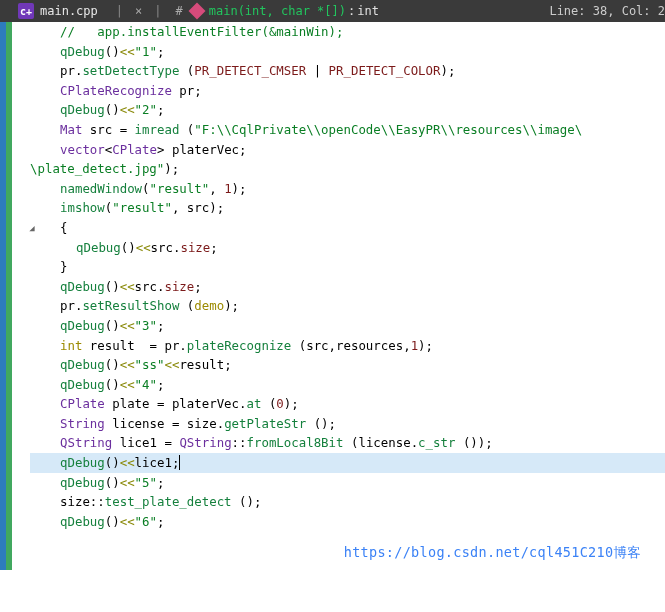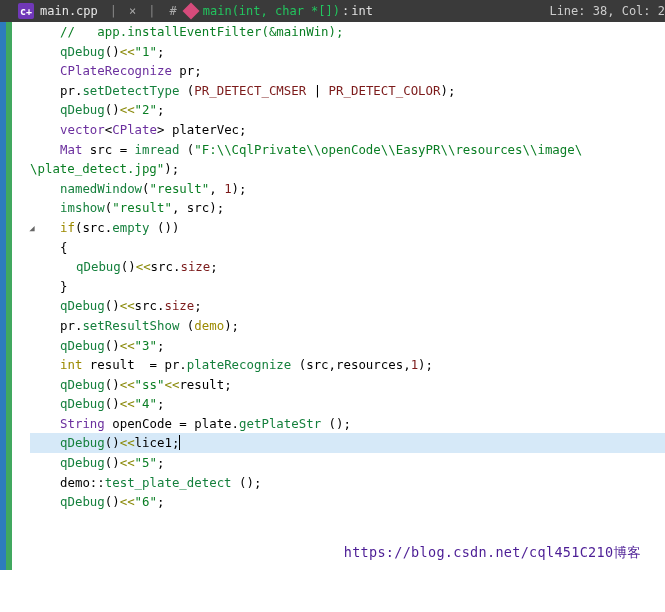--- a/index.html
+++ b/index.html
@@ -1,39 +1,39 @@
 <!DOCTYPE html>
 <html><head>
 <meta charset="utf-8">
 <style>
 html,body{margin:0;padding:0;width:665px;height:612px;overflow:hidden;font-family:Consolas,Menlo,monospace;font-size:12.4px}
 .titlebar{height:22px;background:#3a3a3a;display:flex;align-items:center;color:#ccc;font-size:12px}
 .titlebar .fileicon{width:16px;height:16px;margin-left:18px;margin-right:6px;background:#7038b8;display:flex;align-items:center;justify-content:center;border-radius:2px;color:#fff;font-size:10px;font-weight:bold}
-.titlebar .fname{color:#e8e8e8;margin-right:6px}
+.titlebar .fname{color:#e8e8e8;margin-right:12px}
 .titlebar .sep{color:#888;margin:0 6px}
 .titlebar .close{color:#aaa;margin:0 6px}
 .titlebar .hash{color:#aaa;margin:0 8px}
 .titlebar .pin{width:12px;height:12px;margin-right:6px;background:#d64b7b;transform:rotate(45deg)}
 .titlebar .func{color:#22c55e}
 .titlebar .rt{color:#e0e0e0;margin-left:2px}
 .titlebar .spacer{flex:1}
 .titlebar .pos{color:#ccc;}
 .editor{display:flex;height:548px;background:#fff;position:relative}
 .bluegutter{width:6px;background:#2d7cbd}
 .greengutter{width:6px;background:#41a85f}
 .foldgutter{width:14px;background:#fff;border-right:none}
 .codewrap{flex:1;padding-left:4px;position:relative}
 .line{height:19.6px;line-height:19.6px;white-space:pre}
 .ind1{padding-left:30px}
 .ind2{padding-left:46px}
 .ind0{padding-left:0px}
 .highlight{background:#d6e9f8}
 .cursor{display:inline-block;width:1px;height:15px;background:#000;vertical-align:middle;margin-bottom:2px}
 .foldmark{position:absolute;left:27px;width:10px;height:10px;font-size:9px;color:#666;text-align:center}
-.watermark{position:absolute;right:24px;bottom:8px;color:#4c1d95;font-size:13.5px;letter-spacing:0.3px}
+.watermark{position:absolute;right:24px;bottom:8px;color:#3b82f6;font-size:13.5px;letter-spacing:0.3px}
 
 .kw{color:#9c8a00}
 .type{color:#6b2f9e}
 .func{color:#6b2f9e} 
 .var{color:#7b1a1a}
 .str{color:#0a7e24}
 .comment{color:#0a7e24}
 .num{color:#7b1a1a}
 .fn{color:#15803d}
 .plain{color:#000}
@@ -57,39 +57,40 @@
   <span class="pos">Line: 38, Col: 2</span>
 </div>
 
 <div class="editor">
   <div class="bluegutter"></div>
   <div class="greengutter"></div>
   <div class="foldgutter"></div>
   <div class="codewrap" id="codewrap">
     <div class="line ind1"><span class="comment">// </span><span class="comment">  app.installEventFilter(&amp;mainWin);</span></div>
       <div class="line ind1"><span class="fn">qDebug</span><span class="plain">()</span><span class="oliveop">&lt;&lt;</span><span class="str">"1"</span><span class="plain">;</span></div>
+      <div class="line ind1"><span class="plain">pr.</span><span class="fn">setDetectType</span><span class="plain"> (</span><span class="var">PR_DETECT_CMSER</span><span class="plain"> | </span><span class="var">PR_DETECT_COLOR</span><span class="plain">);</span></div>
       <div class="line ind1"><span class="type">CPlateRecognize </span><span class="plain">pr;</span></div>
-      <div class="line ind1"><span class="plain">pr.</span><span class="fn">setDetectType</span><span class="plain"> (</span><span class="var">PR_DETECT_CMSER</span><span class="plain"> | </span><span class="var">PR_DETECT_COLOR</span><span class="plain">);</span></div>
       <div class="line ind1"><span class="fn">qDebug</span><span class="plain">()</span><span class="oliveop">&lt;&lt;</span><span class="str">"2"</span><span class="plain">;</span></div>
+      <div class="line ind1"><span class="type">Mat </span><span class="plain">src = </span><span class="fn">imread</span><span class="plain"> (</span><span class="str">"F:\\CqlPrivate\\openCode\\EasyPR\\resources\\image\</span></div>
       <div class="line ind1"><span class="type">vector</span><span class="plain">&lt;</span><span class="type">CPlate</span><span class="plain">&gt; platerVec;</span></div>
-      <div class="line ind1"><span class="type">Mat </span><span class="plain">src = </span><span class="fn">imread</span><span class="plain"> (</span><span class="str">"F:\\CqlPrivate\\openCode\\EasyPR\\resources\\image\</span></div>
       <div class="line ind0"><span class="str">\plate_detect.jpg"</span><span class="plain">);</span></div>
       <div class="line ind1"><span class="fn">namedWindow</span><span class="plain">(</span><span class="str">"result"</span><span class="plain">, </span><span class="num">1</span><span class="plain">);</span></div>
       <div class="line ind1"><span class="fn">imshow</span><span class="plain">(</span><span class="str">"result"</span><span class="plain">, src);</span></div>
-      <div class="line ind1"><span class="kw">if</span><span class="plain">(src.</span><span class="fn">empty</span><span class="plain"> ())</span></div>
       <div class="line ind1"><span class="plain">{</span></div>
       <div class="line ind2"><span class="fn">qDebug</span><span class="plain">()</span><span class="oliveop">&lt;&lt;</span><span class="plain">src.</span><span class="var">size</span><span class="plain">;</span></div>
       <div class="line ind1"><span class="plain">}</span></div>
       <div class="line ind1"><span class="fn">qDebug</span><span class="plain">()</span><span class="oliveop">&lt;&lt;</span><span class="plain">src.</span><span class="var">size</span><span class="plain">;</span></div>
       <div class="line ind1"><span class="plain">pr.</span><span class="fn">setResultShow</span><span class="plain"> (</span><span class="kw">demo</span><span class="plain">);</span></div>
       <div class="line ind1"><span class="fn">qDebug</span><span class="plain">()</span><span class="oliveop">&lt;&lt;</span><span class="str">"3"</span><span class="plain">;</span></div>
       <div class="line ind1"><span class="kw">int</span><span class="plain"> result  = pr.</span><span class="fn">plateRecognize</span><span class="plain"> (src,resources,</span><span class="num">1</span><span class="plain">);</span></div>
       <div class="line ind1"><span class="fn">qDebug</span><span class="plain">()</span><span class="oliveop">&lt;&lt;</span><span class="str">"ss"</span><span class="oliveop">&lt;&lt;</span><span class="plain">result;</span></div>
       <div class="line ind1"><span class="fn">qDebug</span><span class="plain">()</span><span class="oliveop">&lt;&lt;</span><span class="str">"4"</span><span class="plain">;</span></div>
-      <div class="line ind1"><span class="type">String </span><span class="plain">openCode = plate.</span><span class="fn">getPlateStr</span><span class="plain"> ();</span></div>
+      <div class="line ind1"><span class="type">CPlate </span><span class="plain">plate = platerVec.</span><span class="fn">at</span><span class="plain"> (</span><span class="num">0</span><span class="plain">);</span></div>
+      <div class="line ind1"><span class="type">String </span><span class="plain">license = size.</span><span class="fn">getPlateStr</span><span class="plain"> ();</span></div>
+      <div class="line ind1"><span class="type">QString </span><span class="plain">lice1 = </span><span class="type">QString</span><span class="plain">::</span><span class="fn">fromLocal8Bit</span><span class="plain"> (license.</span><span class="fn">c_str</span><span class="plain"> ());</span></div>
       <div class="line ind1 highlight"><span class="fn">qDebug</span><span class="plain">()</span><span class="oliveop">&lt;&lt;</span><span class="plain">lice1;</span><span class="cursor"></span></div>
       <div class="line ind1"><span class="fn">qDebug</span><span class="plain">()</span><span class="oliveop">&lt;&lt;</span><span class="str">"5"</span><span class="plain">;</span></div>
-      <div class="line ind1"><span class="plain">demo::</span><span class="fn">test_plate_detect</span><span class="plain"> ();</span></div>
+      <div class="line ind1"><span class="plain">size::</span><span class="fn">test_plate_detect</span><span class="plain"> ();</span></div>
       <div class="line ind1"><span class="fn">qDebug</span><span class="plain">()</span><span class="oliveop">&lt;&lt;</span><span class="str">"6"</span><span class="plain">;</span></div>
       <div class="watermark">https://blog.csdn.net/cql451C210博客</div>
   </div>
 <div class="foldmark" style="top: 201px;">◢</div>
   </div>
 
 </body></html>

